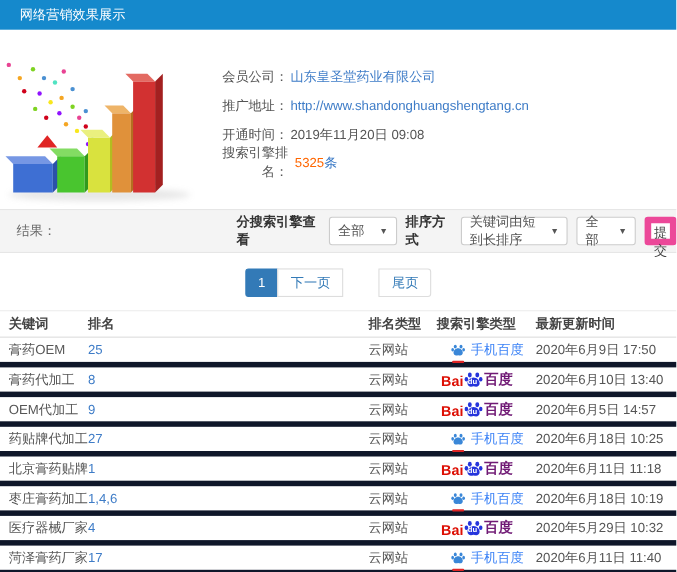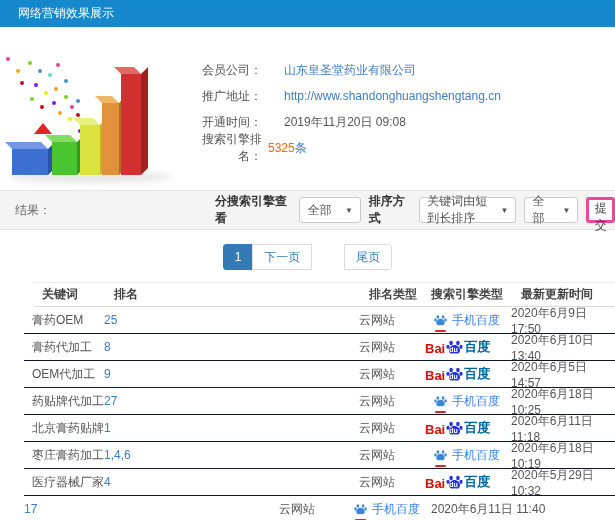--- a/index.html
+++ b/index.html
@@ -53,53 +53,53 @@
   .person .legs { width:9px; height:14px; margin:0 auto;
     background:linear-gradient(to right,#1a1d24 42%,#fff 42%,#fff 58%,#1a1d24 58%); }
   .person-left { left:17px; top:87px; }
   .person-right { left:139px; top:92px; }
   .person-right .torso { height:19px; } .person-right .legs { height:17px; }
 
   
   .info-fields { position:absolute; left:190px; top:33px; width:420px; }
   .ifield { display:flex; align-items:center; height:20px; margin-bottom:6px; }
   .ifield .lbl { width:72px; text-align:right; color:#555; flex:none; }
-  .ifield .val { margin-left:22px; }
+  .ifield .val { margin-left:2px; }
   .link { color:#3e7cc7; }
   .val-orange { color:#ff6600; margin-left:6px; }
   .val-unit { color:#3e7cc7; }
 
   
   .filter-bar { height:40px; background:#f4f4f4; border-top:1px solid #e6e6e6;
     border-bottom:1px solid #e6e6e6; position:relative; display:flex; align-items:center; }
   .result-label { position:absolute; left:15px; color:#666; }
   .filter-group { position:absolute; left:215px; right:0; display:flex; align-items:center; }
   .flabel { font-weight:bold; color:#333; margin-right:5px; }
   .fselect { height:26px; background:#fff; border:1px solid #ccc; border-radius:3px;
     display:flex; align-items:center; padding:0 7px; color:#555; margin-right:8px;
     justify-content:space-between; }
   .sel-engine { width:64px; } .sel-sort { width:102px; } .sel-article { width:56px; }
   .caret { font-size:8px; color:#555; margin-left:6px; }
-  .submit-btn { height:26px; width:30px; background:#fff; border:3px solid #ec4899;
+  .submit-btn { height:26px; width:30px; background:#fff; border:6px solid #ec4899;
     border-radius:3px; color:#444; font-size:12px; padding:0; cursor:pointer;
     font-family:"Liberation Sans",sans-serif; }
 
   
   .pagination { display:flex; justify-content:center; margin-top:14px; }
   .pg { height:26px; line-height:24px; border:1px solid #ddd; background:#fff;
     color:#337ab7; padding:0 11px; margin-left:-1px; }
   .pg-active { background:#337ab7; border-color:#337ab7; color:#fff;
     border-radius:3px 0 0 3px; margin-left:0; }
   .pg-last { border-radius:0 3px 3px 0;margin-left:32px; }
 
   
   .data-table { margin-top:12px; }
   .thead { display:flex; height:25px; align-items:center; font-weight:bold; color:#444;
-    border-top:1px solid #ededed; border-bottom:1px solid #ddd;margin-left:34px; }
-  .trow { display:flex; height:27px; align-items:center; border-bottom:1px solid #0f172a;margin-left:24px; }
+    border-top:1px solid #ededed; border-bottom:1px solid #ddd; }
+  .trow { display:flex; height:27px; align-items:center; border-bottom:5px solid #0f172a; }
   .col { flex:none; }
   .c-keyword  { width:80px; padding-left:8px; }
   .c-rank     { width:255px; }
   .c-ranktype { width:62px; }
   .c-engine   { width:90px; display:flex; align-items:center; }
   .c-updated  { flex:1; }
   .trow .c-rank { color:#3e7cc7; }
 
   
   .mob { position:relative; display:inline-flex; align-items:center; color:#3b82f6;
@@ -107,21 +107,21 @@
   .paw { width:13px; height:13px; margin-right:5px; }
   .paw-blue { fill:#3a87d8; }
   .mob-u { position:absolute; left:14px; bottom:-3px; width:11px; height:2px;
     background:#e02525; border-radius:1px; }
   .bd { display:inline-flex; align-items:flex-end; padding-left:4px; }
   .bd-bai { color:#dd0f04; font-size:13px; font-style:normal; letter-spacing:0; }
   .bd-paw { position:relative; width:17px; height:17px; margin:0 1px; }
   .bd-paw .paw { width:17px; height:17px; margin:0; fill:#2534dc; }
   .bd-du { position:absolute; left:3px; top:7px; color:#fff; font-size:7px;
     font-style:normal; font-weight:bold; }
-  .bd-cn { color:#0369a1; font-size:13px; }
+  .bd-cn { color:#701a75; font-size:13px; }
 </style>
 </head>
 <body>
 
 <div class="titlebar">网络营销效果展示</div>
 
 <div class="info-section">
 
   <div class="chart-graphic">
     <span class="confetti"></span>
@@ -331,20 +331,21 @@
                 <ellipse cx="21.2" cy="11" rx="2.3" ry="3"></ellipse>
                 <path d="M12 8.6c-4.3 0-7.8 3.7-7.8 7.5 0 2.7 2.1 4.5 4.5 4.5 1.2 0 2.1-.5 3.3-.5s2.1.5 3.3.5c2.4 0 4.5-1.8 4.5-4.5 0-3.8-3.5-7.5-7.8-7.5z"></path>
               </svg><i class="bd-du">du</i></span>
             <b class="bd-cn">百度</b>
           </span>
         </span>
     <span class="col c-updated">2020年5月29日 10:32</span>
   </div>
 
   <div class="trow">
+    <span class="col c-keyword">菏泽膏药厂家</span>
     <span class="col c-rank">17</span>
     <span class="col c-ranktype">云网站</span>
     <span class="col c-engine">
           <span class="mob">
             <svg class="paw paw-blue" viewBox="0 0 24 24">
               <ellipse cx="7.2" cy="5.6" rx="2.5" ry="3.2"></ellipse>
               <ellipse cx="16.8" cy="5.6" rx="2.5" ry="3.2"></ellipse>
               <ellipse cx="2.8" cy="11" rx="2.3" ry="3"></ellipse>
               <ellipse cx="21.2" cy="11" rx="2.3" ry="3"></ellipse>
               <path d="M12 8.6c-4.3 0-7.8 3.7-7.8 7.5 0 2.7 2.1 4.5 4.5 4.5 1.2 0 2.1-.5 3.3-.5s2.1.5 3.3.5c2.4 0 4.5-1.8 4.5-4.5 0-3.8-3.5-7.5-7.8-7.5z"></path>

